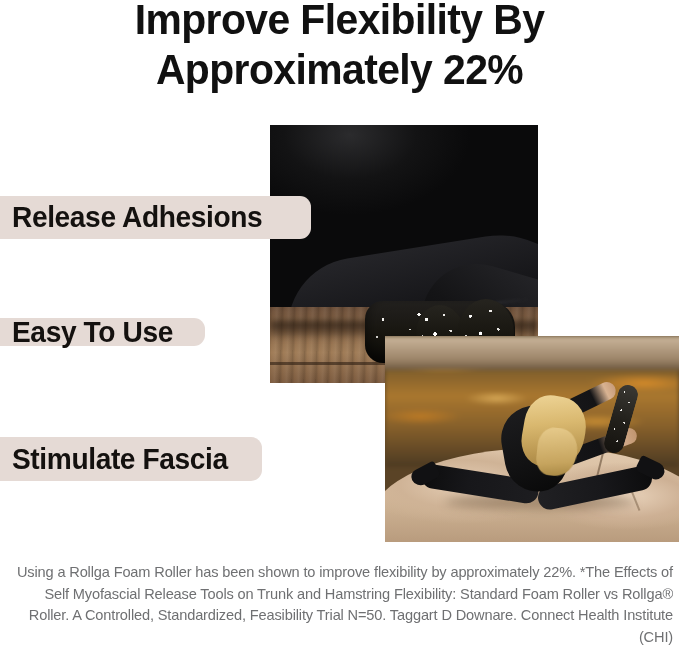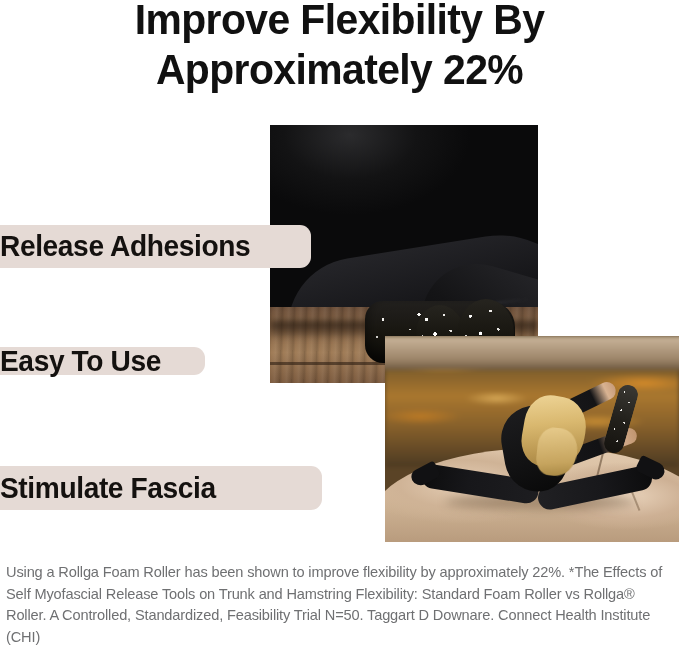--- a/index.html
+++ b/index.html
@@ -317,37 +317,36 @@
     left: 0;
     background: #e5dad5;
     border-radius: 0 11px 11px 0;
     color: #14110f;
     font-family: "Liberation Sans", sans-serif;
     font-weight: bold;
     font-size: 29px;
     letter-spacing: -0.4px;
     display: flex;
     align-items: center;
-    padding: 0 14px 0 0;
+    padding: 0 14px 0 12px;
     box-sizing: border-box;
     white-space: nowrap;
-    margin-top: 29px;
   }
   .badge span { transform: scaleX(0.97); transform-origin: left center; }
   .badge-1 { top: 196px;  height: 43px; width: 311px; }
   .badge-2 { top: 318px;  height: 28px; width: 205px; }
-  .badge-3 { top: 437px;  height: 44px; width: 322px; }
+  .badge-3 { top: 437px;  height: 44px; width: 262px; }
 
   
   .caption {
     position: absolute;
     left: 6px;
     top: 562px;
     width: 667px;
-    text-align: left;
+    text-align: right;
     color: #6f7072;
     font-family: "Liberation Sans", sans-serif;
     font-size: 14.6px;
     line-height: 21.5px;
     letter-spacing: -0.15px;
   }
 </style>
 </head>
 <body>
 

